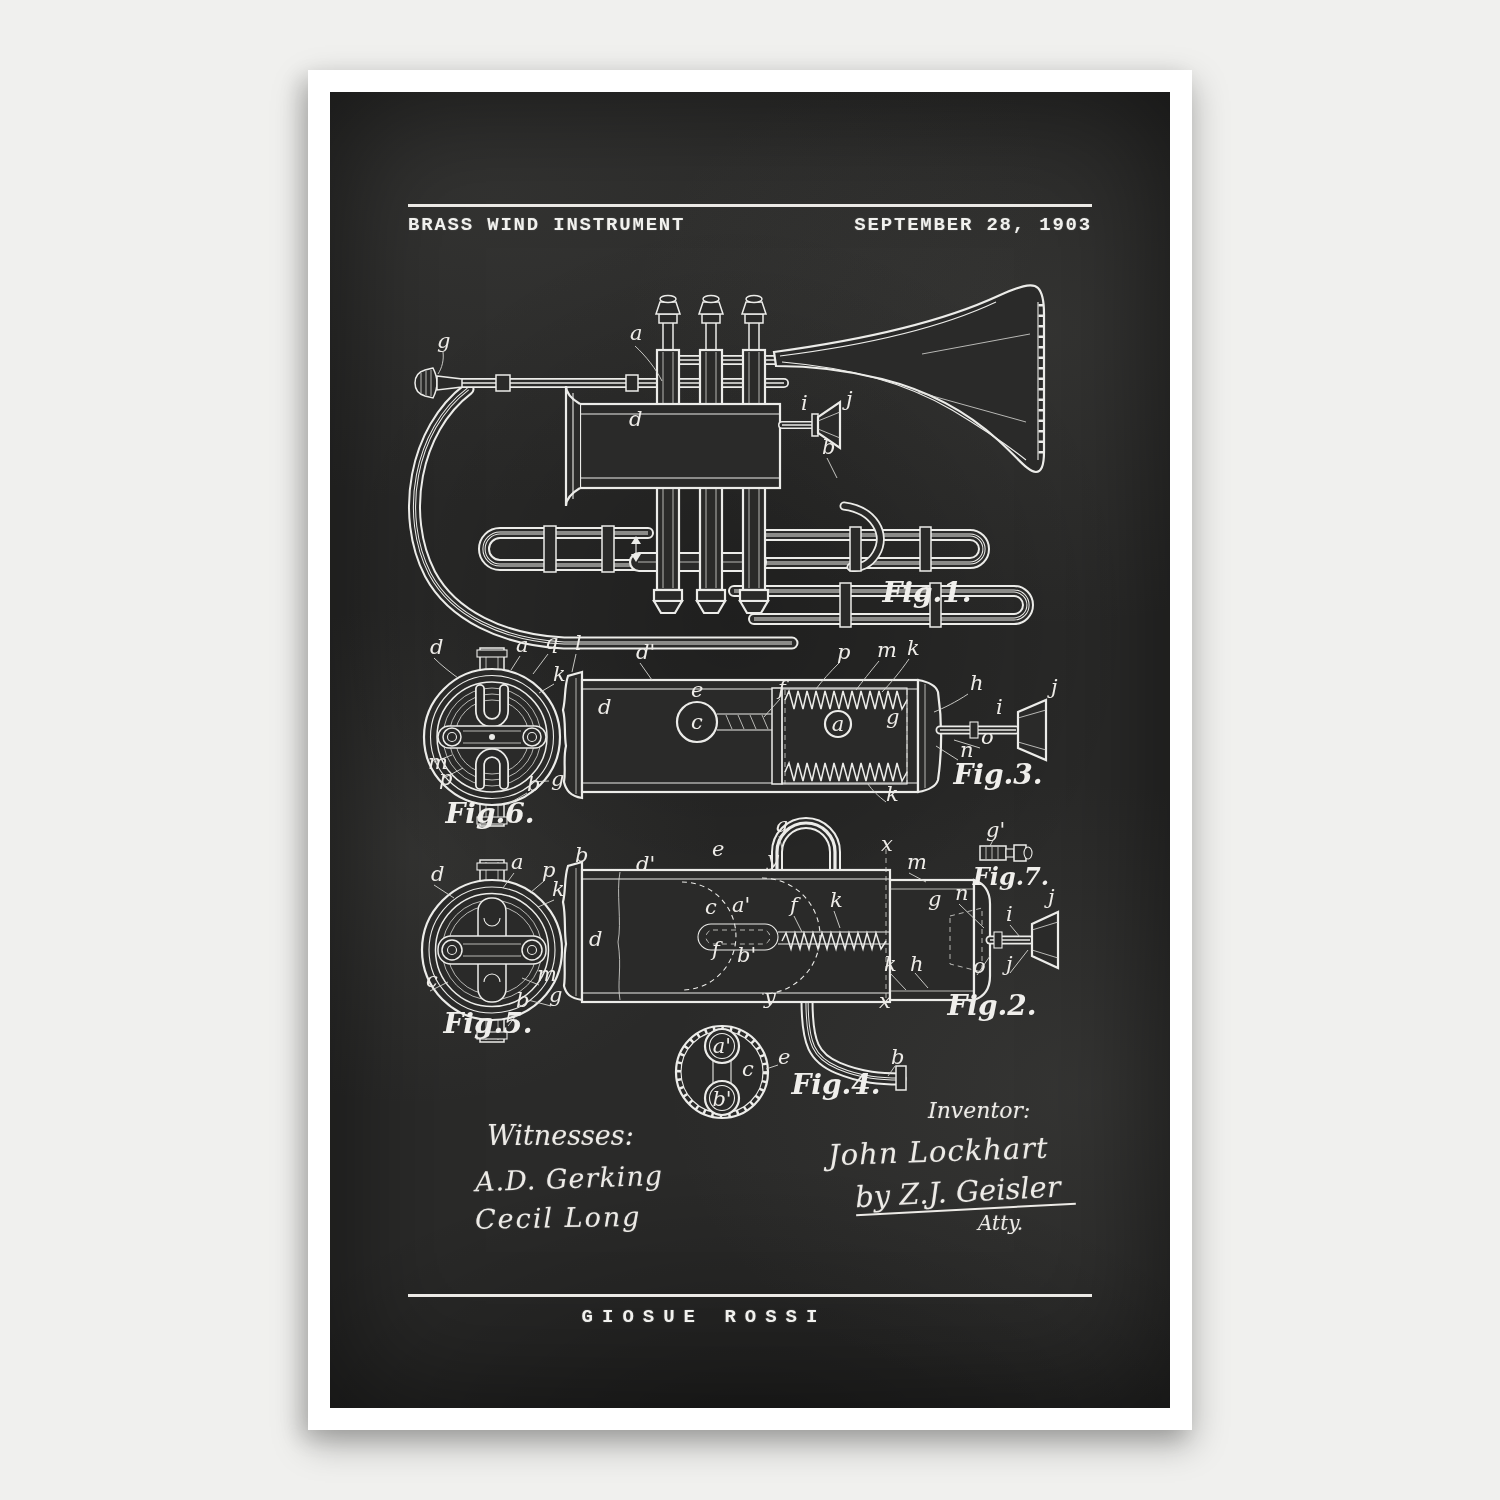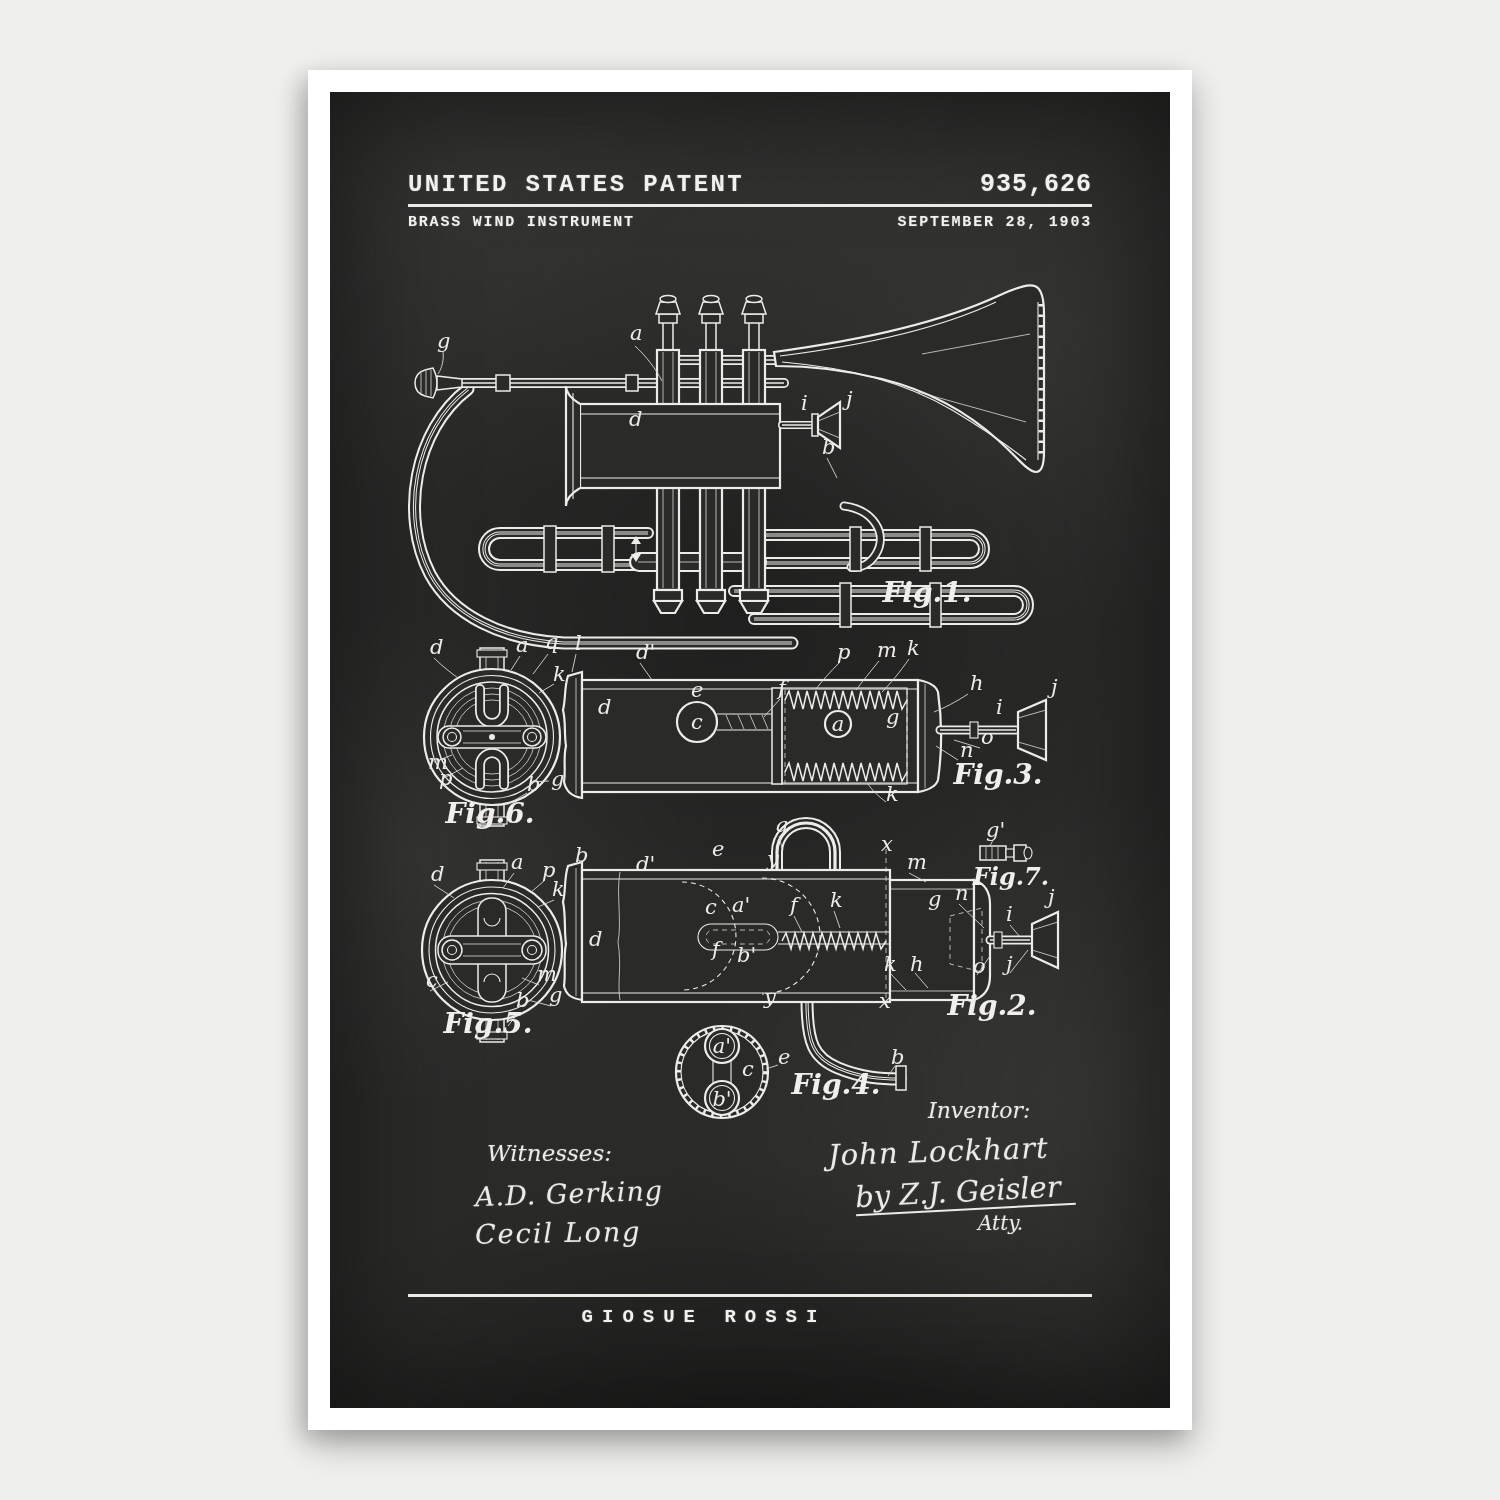--- a/index.html
+++ b/index.html
@@ -23,26 +23,26 @@
       radial-gradient(520px 420px at 10% 58%,rgba(140,140,132,0.10),transparent 60%),
       radial-gradient(700px 520px at 90% 76%,rgba(130,130,124,0.12),transparent 60%),
       radial-gradient(800px 420px at 50% 102%,rgba(0,0,0,0.30),transparent 65%),
       #2a2a29;
     box-shadow:inset 0 0 130px rgba(0,0,0,0.55);
   }
   .mono{font-family:"Liberation Mono","DejaVu Sans Mono",monospace;color:#f1f1ee;font-weight:bold;}
   .hdr-row{position:absolute;left:78px;width:684px;display:flex;justify-content:space-between;align-items:baseline;}
   .hdr-title{font-size:24px;letter-spacing:2.4px;text-shadow:0 0 2px rgba(255,255,255,0.25);}
   .hdr-number{font-size:25px;letter-spacing:1px;text-shadow:0 0 2px rgba(255,255,255,0.25);}
-  .hdr-sub{font-size:15px;letter-spacing:1.8px;text-shadow:0 0 2px rgba(255,255,255,0.2);}
+  .hdr-sub{font-size:19px;letter-spacing:1.8px;text-shadow:0 0 2px rgba(255,255,255,0.2);}
   .rule{position:absolute;left:78px;width:684px;height:2.5px;background:#eceae6;}
   .drawing-svg{position:absolute;left:0;top:0;width:840px;height:1316px;}
   .script{font-family:"DejaVu Serif",serif;font-style:italic;color:#edebe7;text-shadow:0 0 2px rgba(255,255,255,0.2);}
   .witnesses{position:absolute;left:145px;top:1028px;}
-  .w-head{font-size:23px;margin-left:12px;margin-top:20px;}
+  .w-head{font-size:27px;margin-left:12px;}
   .w-name1{font-size:27px;margin-top:12px;transform:rotate(-2deg);letter-spacing:1px;}
   .w-name2{font-size:27px;margin-top:8px;transform:rotate(-1deg);letter-spacing:2px;}
   .inventor{position:absolute;left:480px;top:1006px;width:320px;}
   .i-head{font-size:22px;margin-left:118px;}
   .i-name{font-size:29px;margin-left:18px;margin-top:10px;transform:rotate(-2deg);letter-spacing:1px;}
   .i-by{font-size:29px;margin-left:45px;margin-top:6px;transform:rotate(-3deg);}
   .i-by span{border-bottom:2px solid #edebe7;padding-right:14px;}
   .i-atty{font-size:20px;margin-left:168px;margin-top:4px;}
   .footer-name{position:absolute;left:0;top:1214px;width:748px;text-align:center;font-size:19px;letter-spacing:9px;text-shadow:0 0 2px rgba(255,255,255,0.25);}
   
@@ -425,24 +425,20 @@
         <circle cx="392" cy="1006" r="12.5" class="s1"></circle>
         <path class="ldr" d="M448,973 L436,977"></path>
         <text class="lbl mid" x="392" y="961">a'</text>
         <text class="lbl" x="412" y="984">c</text>
         <text class="lbl mid" x="392" y="1014">b'</text>
         <text class="lbl" x="448" y="972">e</text>
         <text class="cap mid" x="506" y="1002">Fig.4.</text>
       </g>
     </svg>
 
-    <div class="hdr-row" style="top:78px">
-      <div class="mono hdr-title">UNITED STATES PATENT</div>
-      <div class="mono hdr-number">935,626</div>
-    </div>
     <div class="rule" style="top:112px"></div>
     <div class="hdr-row" style="top:122px">
       <div class="mono hdr-sub">BRASS WIND INSTRUMENT</div>
       <div class="mono hdr-sub">SEPTEMBER 28, 1903</div>
     </div>
 
     <div class="witnesses">
       <div class="script w-head">Witnesses:</div>
       <div class="script w-name1">A.D. Gerking</div>
       <div class="script w-name2">Cecil Long</div>

